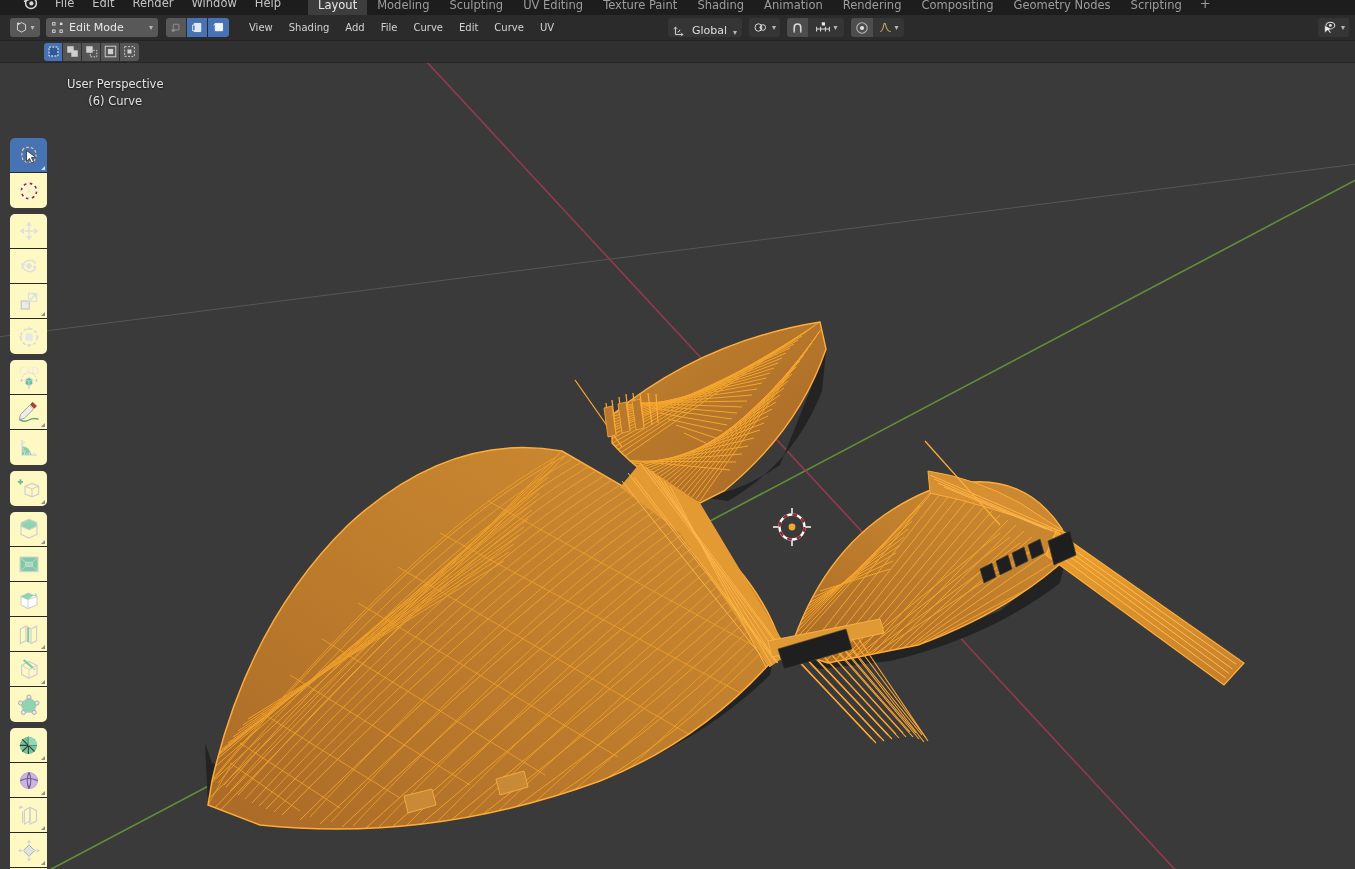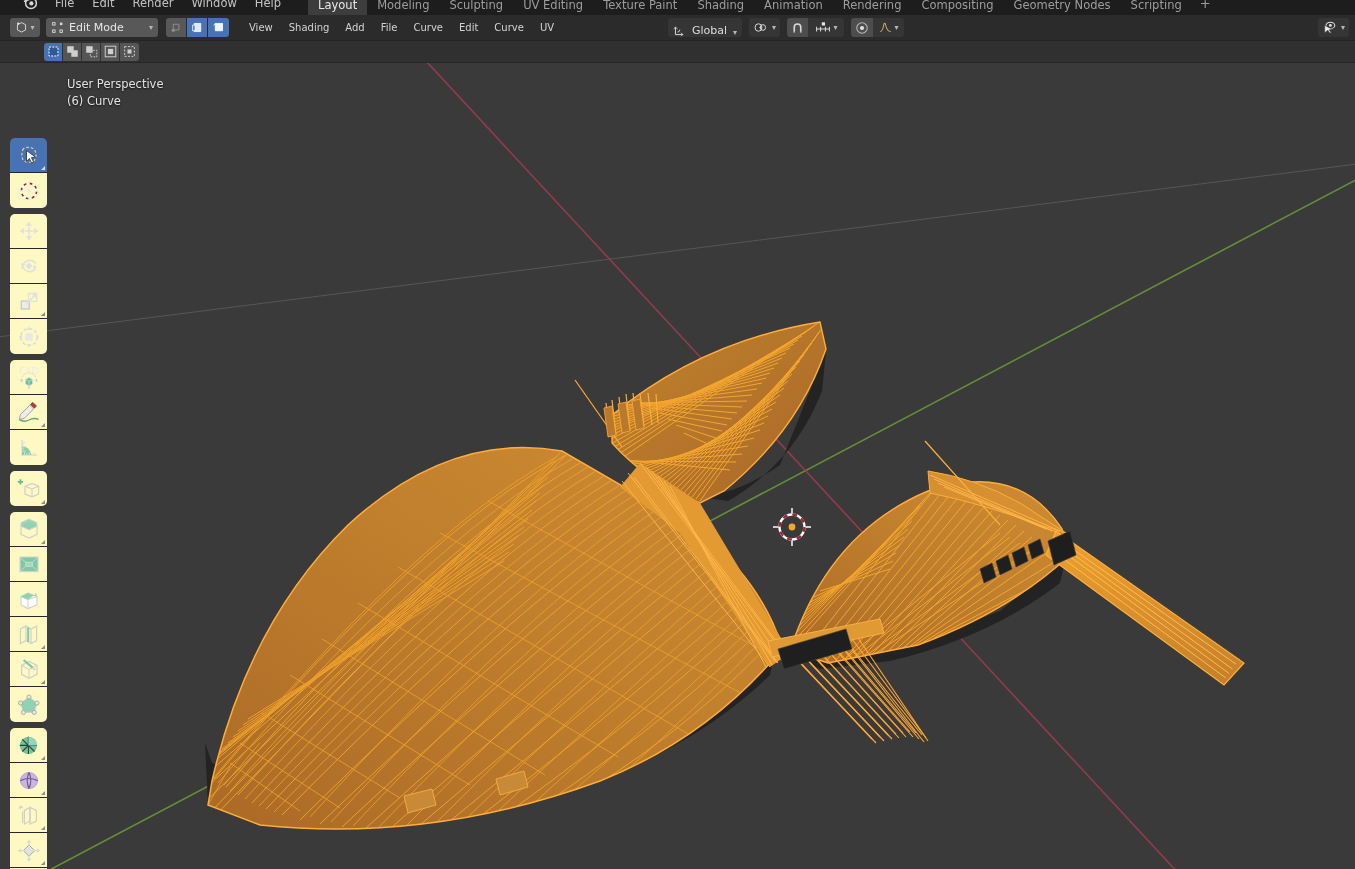--- a/index.html
+++ b/index.html
@@ -115,20 +115,21 @@
     position: absolute; left: 0; top: 63px; width: 1355px; height: 806px;
     background: #3a3a3a;
     overflow: hidden;
   }
   .viewport svg.scene { position: absolute; left: 0; top: 0; }
   .vp-text {
     position: absolute; left: 67px; top: 13px;
     font-size: 11.5px; color: #e3e3e3; line-height: 17px;
     text-shadow: 0 1px 2px rgba(0,0,0,.75);
     pointer-events: none;
+    text-align: center;
   }
 
   
   .toolbar {
     position: absolute; left: 10px; top: 75px;
     width: 37px;
     display: flex; flex-direction: column;
     gap: 0px;
   }
   .tgrp { display:flex; flex-direction:column; margin-bottom: 6px; border-radius: 5px; overflow:hidden; }

